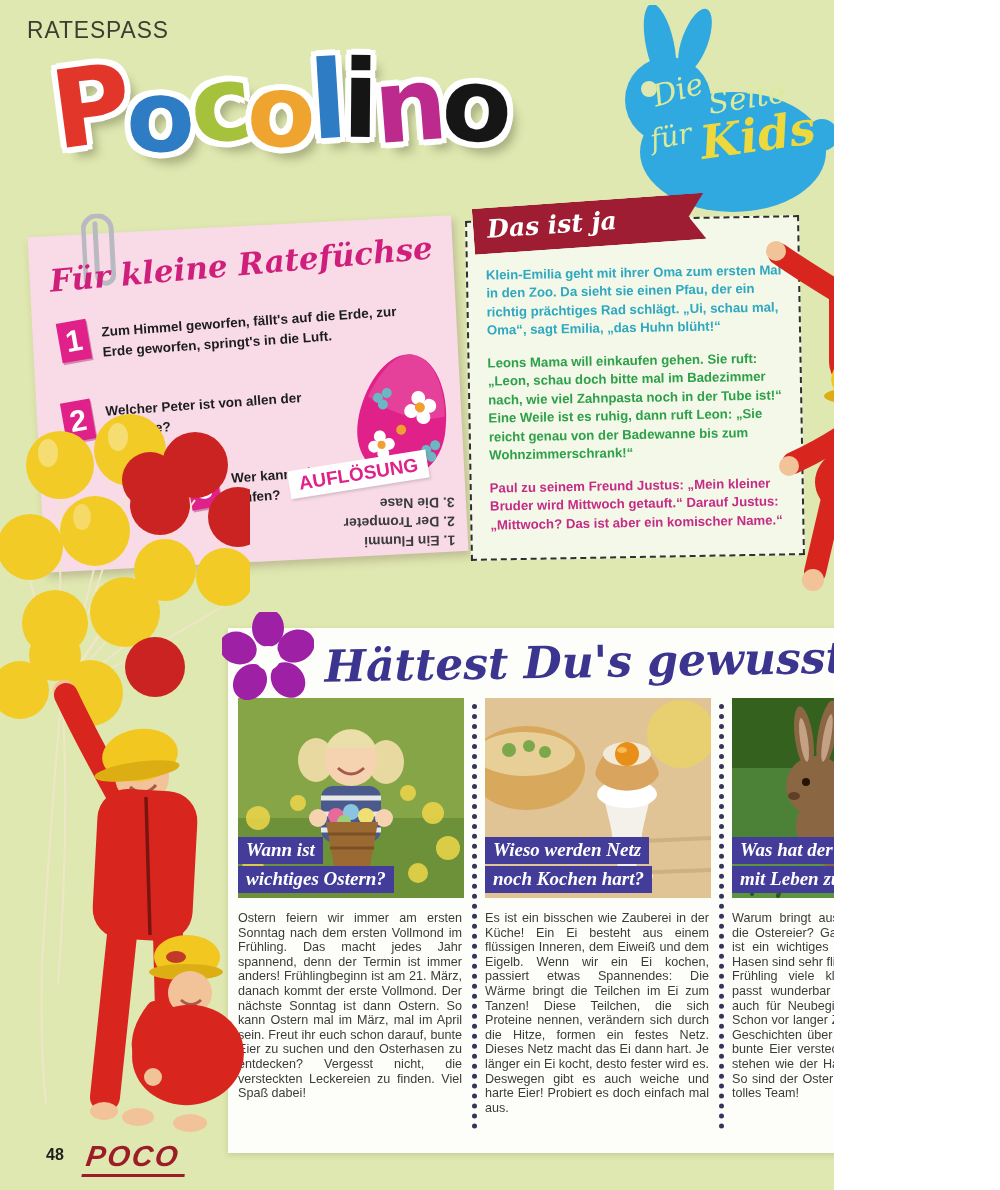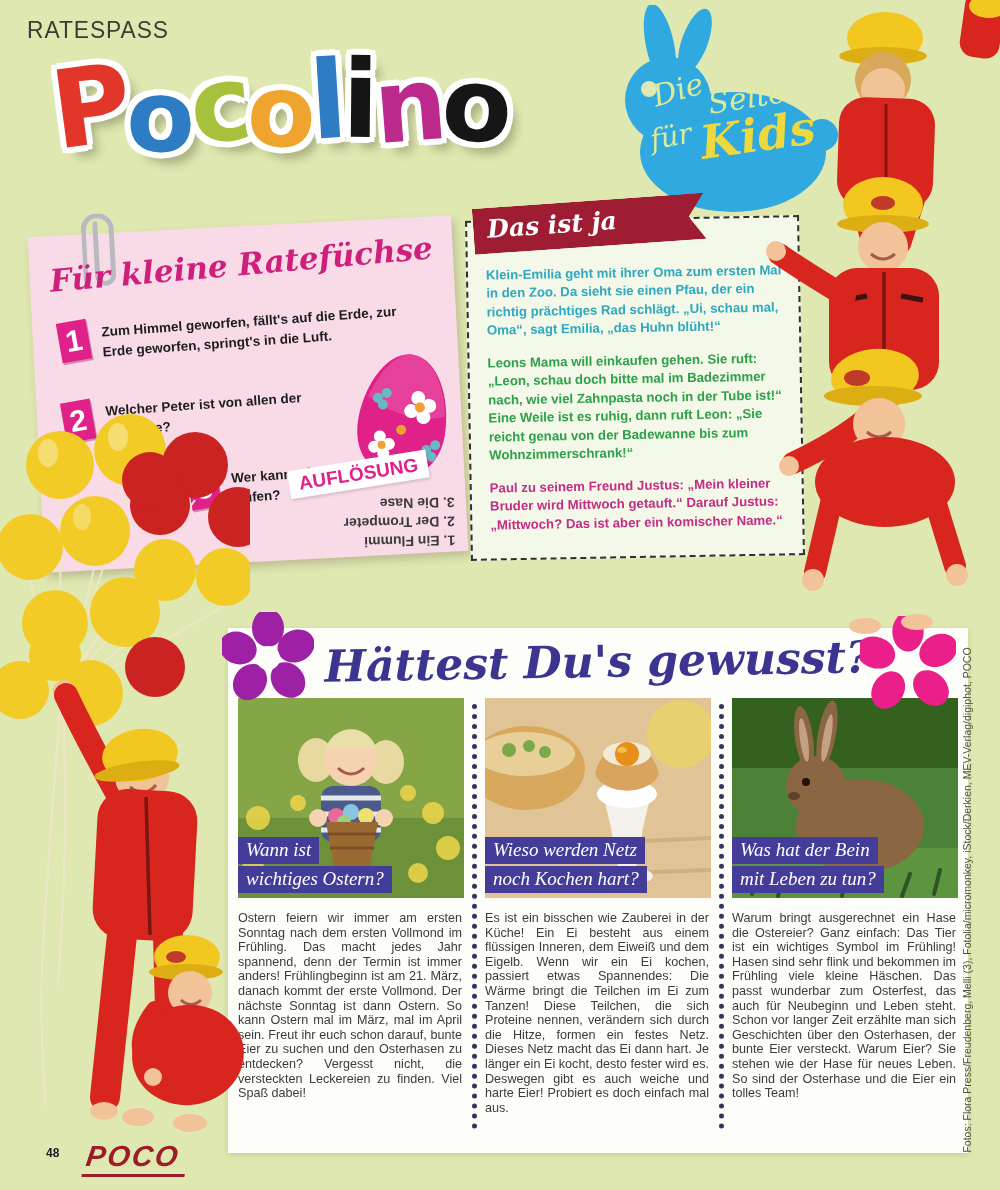--- a/index.html
+++ b/index.html
@@ -1,16 +1,16 @@
 <!DOCTYPE html>
 <html><head>
 <meta charset="utf-8">
 <style>
   html,body{margin:0;padding:0;}
-  .page{position:relative;width:1000px;height:1190px;background:#dfe8b0;overflow:hidden;
+  .page{position:relative;width:834px;height:1190px;background:#dfe8b0;overflow:hidden;
         font-family:"Liberation Sans",sans-serif;}
 
   
   .ratespass{position:absolute;left:27px;top:16px;font-size:24px;letter-spacing:1px;
              color:#3a3e33;transform:scaleX(.95);transform-origin:left;}
   .logo{position:absolute;left:52px;top:48px;transform:rotate(-1.5deg);white-space:nowrap;}
   .logo span{display:inline-block;font-family:"DejaVu Sans",sans-serif;font-weight:bold;
      font-size:108px;line-height:1;margin-right:-5px;
      text-shadow:-5px -5px 0 #fff,5px -5px 0 #fff,-5px 5px 0 #fff,5px 5px 0 #fff,
                  -6px 0 0 #fff,6px 0 0 #fff,0 -6px 0 #fff,0 6px 0 #fff,
@@ -77,40 +77,40 @@
   .panel{position:absolute;left:228px;top:628px;width:740px;height:525px;background:#fdfdfa;
          border-radius:0;z-index:2;box-shadow:0 2px 6px rgba(80,90,40,.18);}
   .panel-title{position:absolute;left:0;right:0;top:8px;text-align:center;
          font-family:"DejaVu Serif",serif;font-style:italic;font-weight:bold;font-size:44px;
          color:#3b3590;transform:rotate(-1deg);}
   .cols{position:absolute;left:10px;top:70px;display:flex;}
   .col{width:226px;}
   .sep{width:0;border-left:5px dotted #34345c;margin:6px 8px 0 8px;height:425px;}
   .photo{position:relative;width:226px;height:200px;overflow:hidden;}
   .ph-head{position:absolute;left:0;font-family:"Liberation Serif",serif;font-style:italic;
-         font-weight:normal;font-size:19px;color:#fff;}
+         font-weight:bold;font-size:19px;color:#fff;}
   .ph-head span{background:#433d99;padding:2px 8px 3px 8px;display:inline-block;}
   .h-line1{bottom:34px;}
   .h-line2{bottom:5px;}
   .col-body{margin-top:13px;font-size:12.6px;line-height:14.6px;color:#3b3b3b;
          text-align:justify;padding-right:2px;}
 
   .flower{position:absolute;z-index:4;}
   .flower-purple{left:222px;top:612px;}
   .flower-pink{left:860px;top:616px;}
 
   
   .kids-right{position:absolute;left:765px;top:0;z-index:4;}
   .balloon-kid{position:absolute;left:0;top:405px;z-index:5;}
 
   
   .credits{position:absolute;left:708px;top:893px;width:520px;height:14px;
          transform:rotate(-90deg);font-size:10.5px;color:#4c5345;text-align:center;
          white-space:nowrap;z-index:3;}
-  .pagenum{position:absolute;left:46px;top:1146px;font-size:12px;font-weight:bold;color:#1f1f1f;}
+  .pagenum{position:absolute;left:46px;top:1146px;font-size:16px;font-weight:bold;color:#1f1f1f;}
   .poco-logo{position:absolute;left:84px;top:1140px;font-style:italic;font-weight:bold;
          font-size:29px;letter-spacing:2px;color:#9c1c28;transform:skewX(-8deg);
          border-bottom:3px solid #9c1c28;padding:0 8px 1px 2px;
          font-family:"Liberation Sans",sans-serif;}
 </style>
 </head>
 <body>
 
 <div class="page">
 

